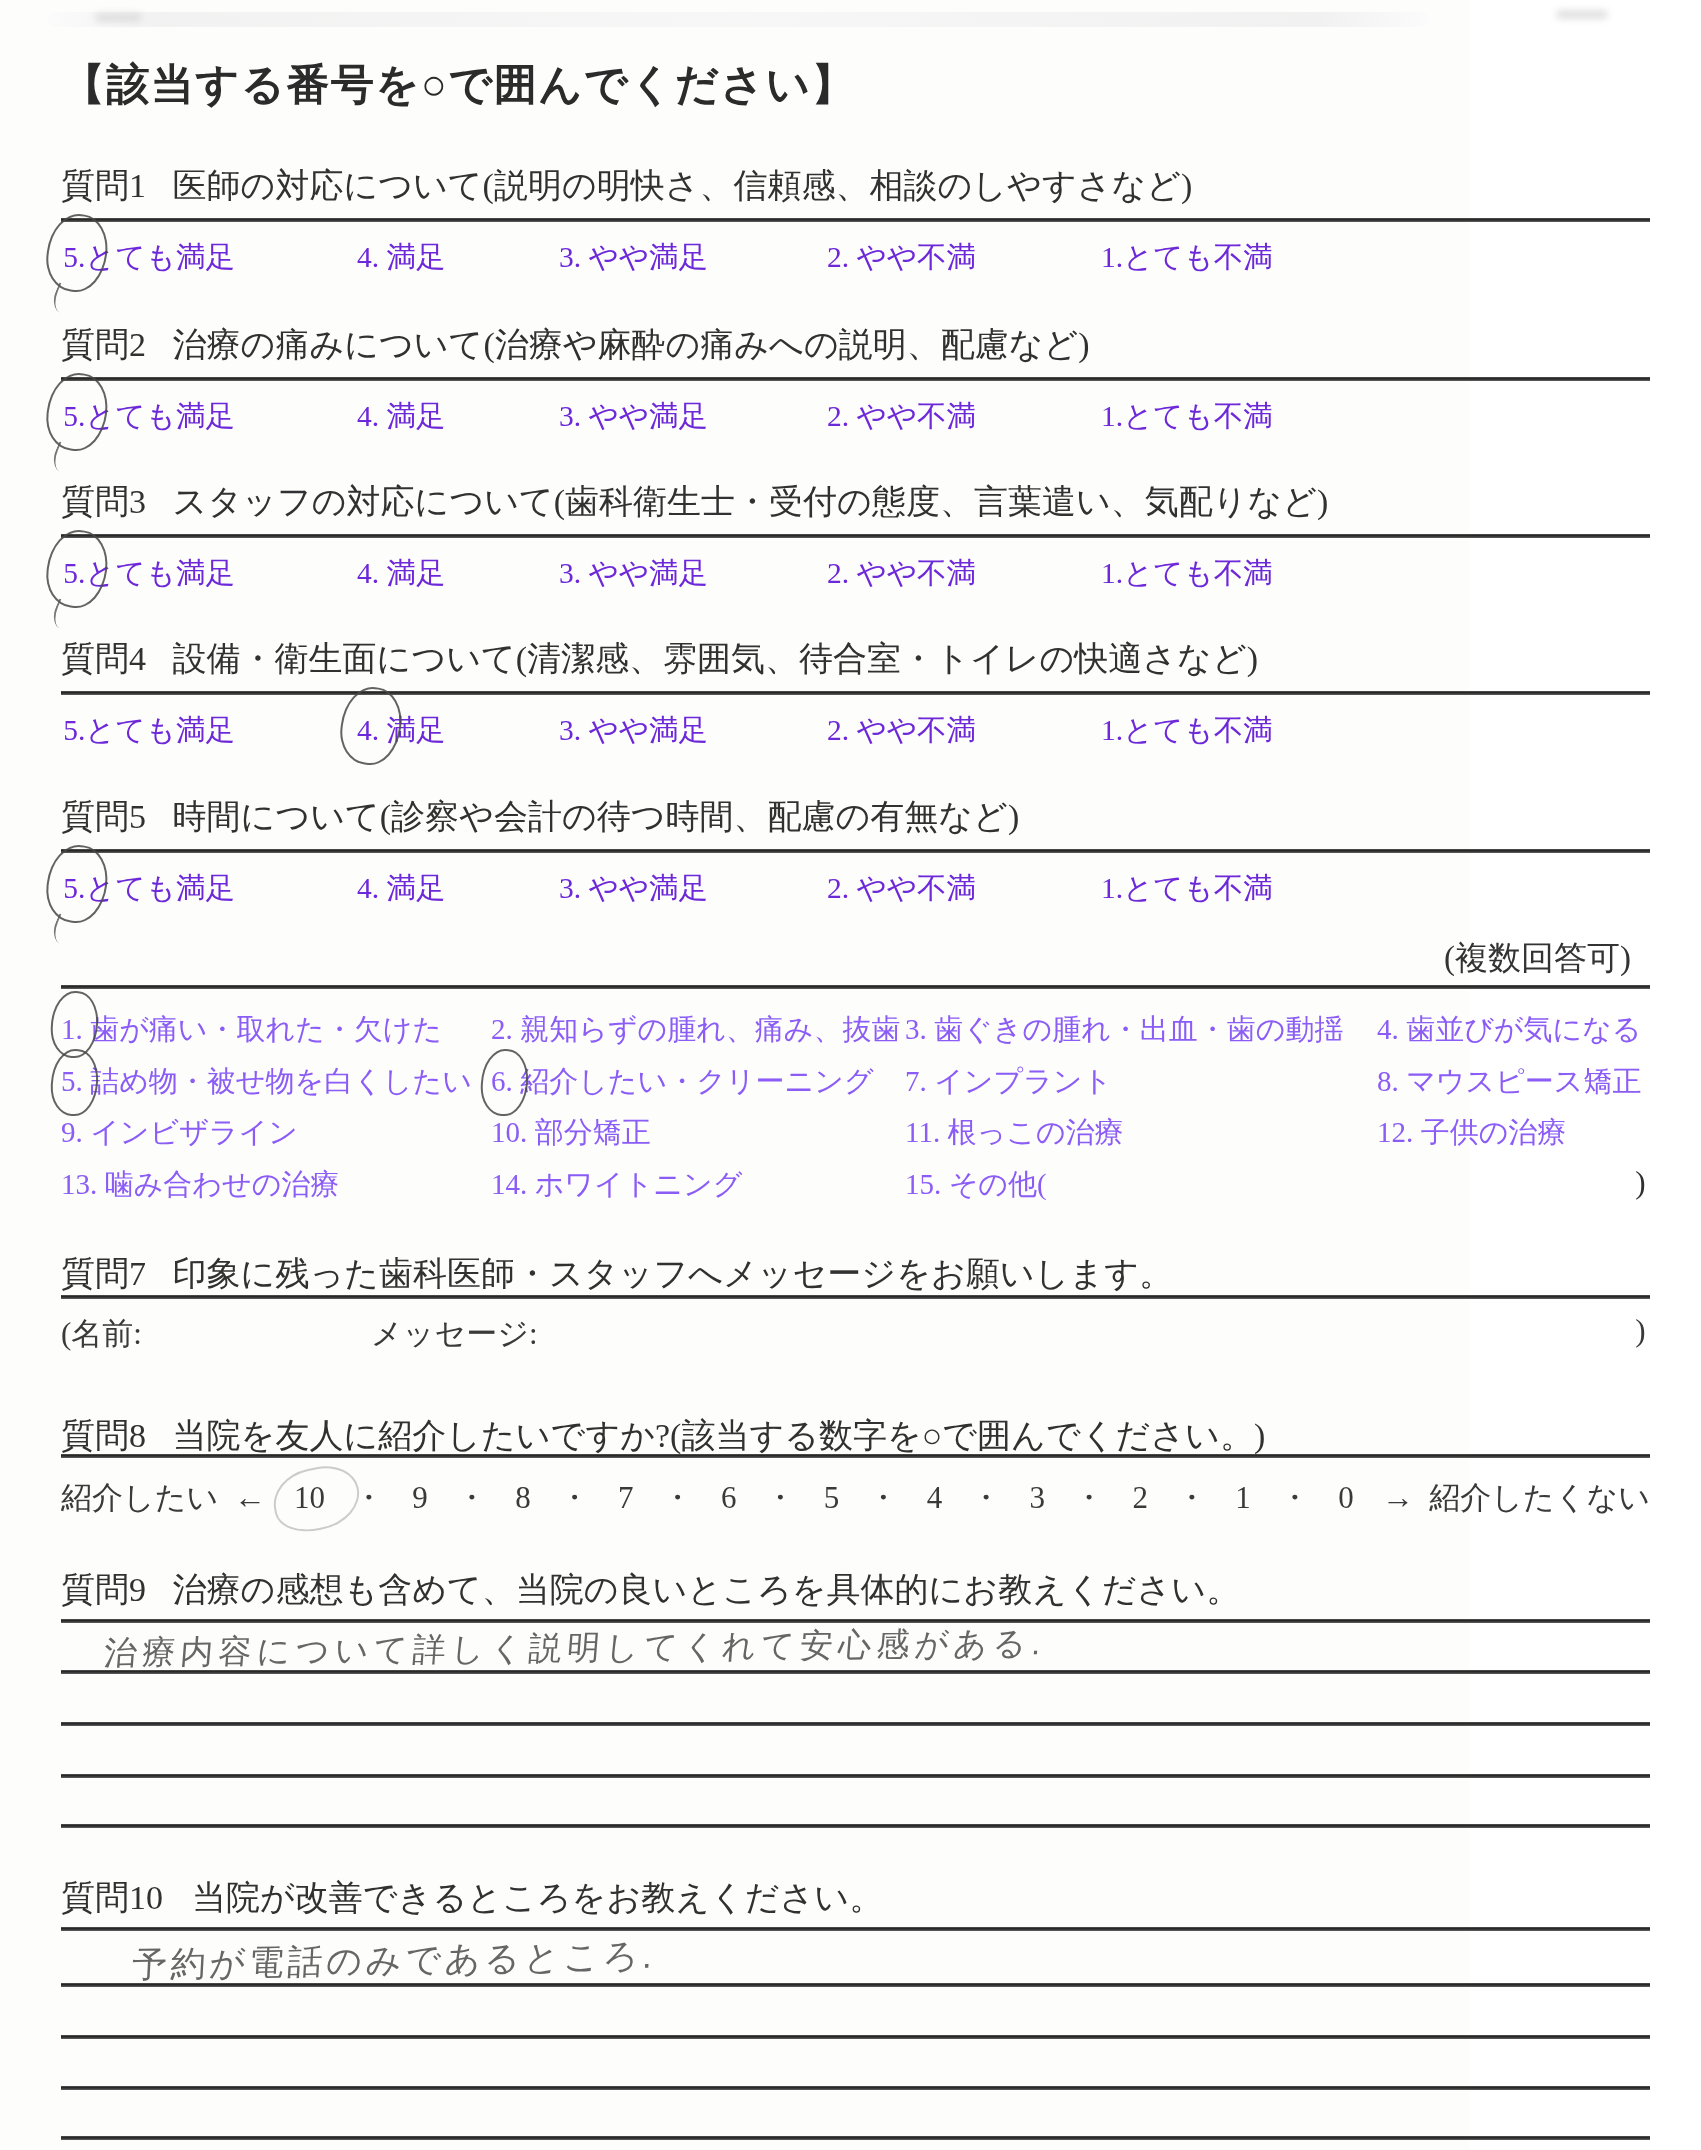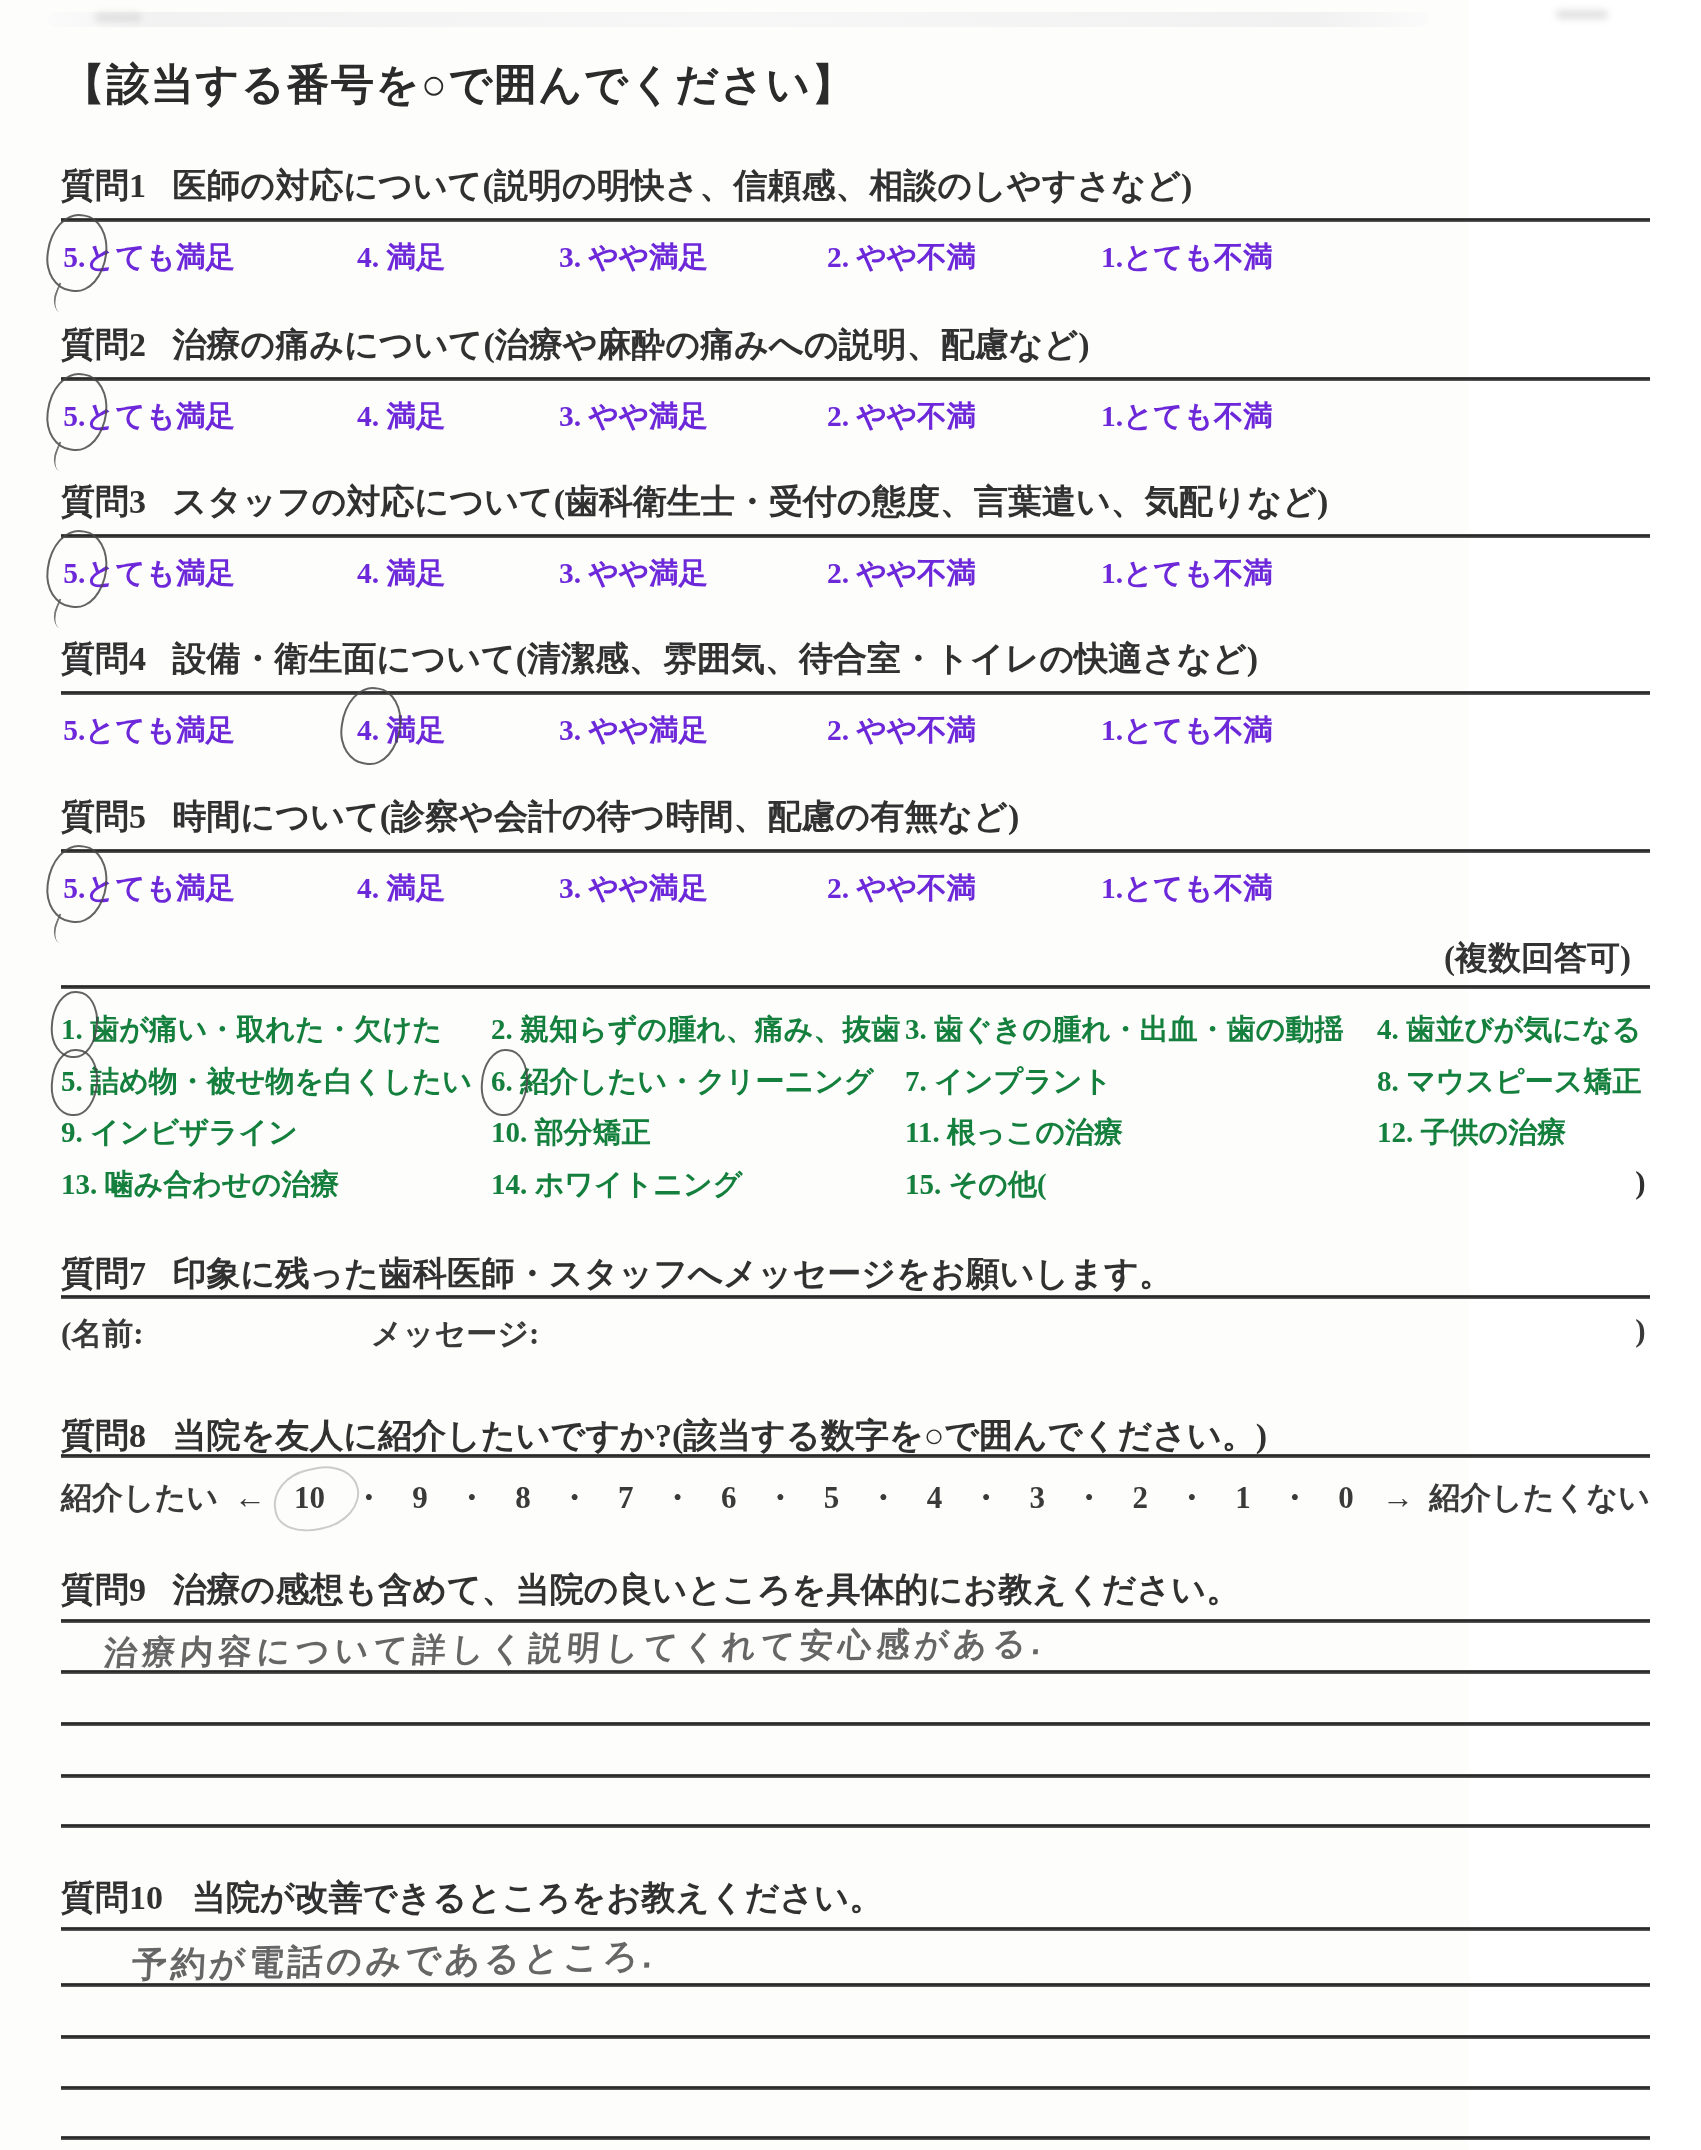--- a/index.html
+++ b/index.html
@@ -8,41 +8,41 @@
   .page{position:relative;width:1469px;height:2151px;background:#fdfdfc;}
 
   
   .scan-band{position:absolute;top:11.8px;left:47px;right:40px;height:14.8px;border-radius:7.4px;
     background:linear-gradient(to right,#fbfbfb,#f0f0f0 8%,#f6f6f6 50%,#efefef 92%,#fbfbfb);opacity:.85;}
   .smudge{position:absolute;height:8.9px;background:#d9d9d9;filter:blur(3.7px);border-radius:4.4px;opacity:.8;}
 
   .title{position:absolute;top:56px;left:62px;font-size:43px;font-weight:600;letter-spacing:1.5px;
          color:#2b2b2b;white-space:nowrap;}
 
-  .block{position:absolute;left:61px;width:1589px;font-weight:bold;}
+  .block{position:absolute;left:61px;width:1589px;}
   .q-head{position:absolute;top:0;left:0;font-size:34px;line-height:1.15;white-space:nowrap;color:#313131;}
   .q-label{margin-right:26.6px;}
   .q-note{position:absolute;top:0;right:19px;font-size:33px;color:#333;}
   .rule{position:absolute;left:0;width:100%;height:3.7px;
         background:linear-gradient(to bottom,#5a5a5a 0,#262626 35%,#3b3b3b 65%,#636363 100%);}
 
   .opts{position:absolute;left:0;right:0;height:68px;}
   .opt{position:absolute;top:0;font-size:29.5px;color:#6d28d9;white-space:nowrap;}
 
   
   .pen-circle{position:absolute;border:2.2px solid rgba(72,72,72,.85);pointer-events:none;
     border-radius:52% 48% 50% 50% / 56% 50% 56% 46%;}
   .rating-circle{left:-16px;top:-23.6px;width:56px;height:74px;transform:rotate(7deg);}
   .tail::after{content:"";position:absolute;left:10.3px;bottom:-23.6px;width:16px;height:28px;
     border-left:2.2px solid rgba(85,85,85,.8);border-bottom-left-radius:70%;transform:rotate(16deg);}
   .q6-circle{left:-10.3px;top:-13.3px;width:43px;height:63px;transform:rotate(3deg);}
 
   
   .q6-row{position:absolute;left:0;right:0;height:52px;}
-  .q6-item{position:absolute;top:0;font-size:29px;color:#15803d;white-space:nowrap;}
+  .q6-item{position:absolute;top:0;font-size:29px;color:#8b5cf6;white-space:nowrap;}
   .q6-num{margin-right:7.4px;}
   .q6-close{position:absolute;top:0;right:4.4px;font-size:31px;}
 
   
   .q7-line{position:absolute;left:0;right:0;font-size:31px;color:#3a3a3a;}
   .q7-name{position:absolute;left:0;}
   .q7-msg{position:absolute;left:310px;}
   .q7-close{position:absolute;right:4.4px;}
 
   

